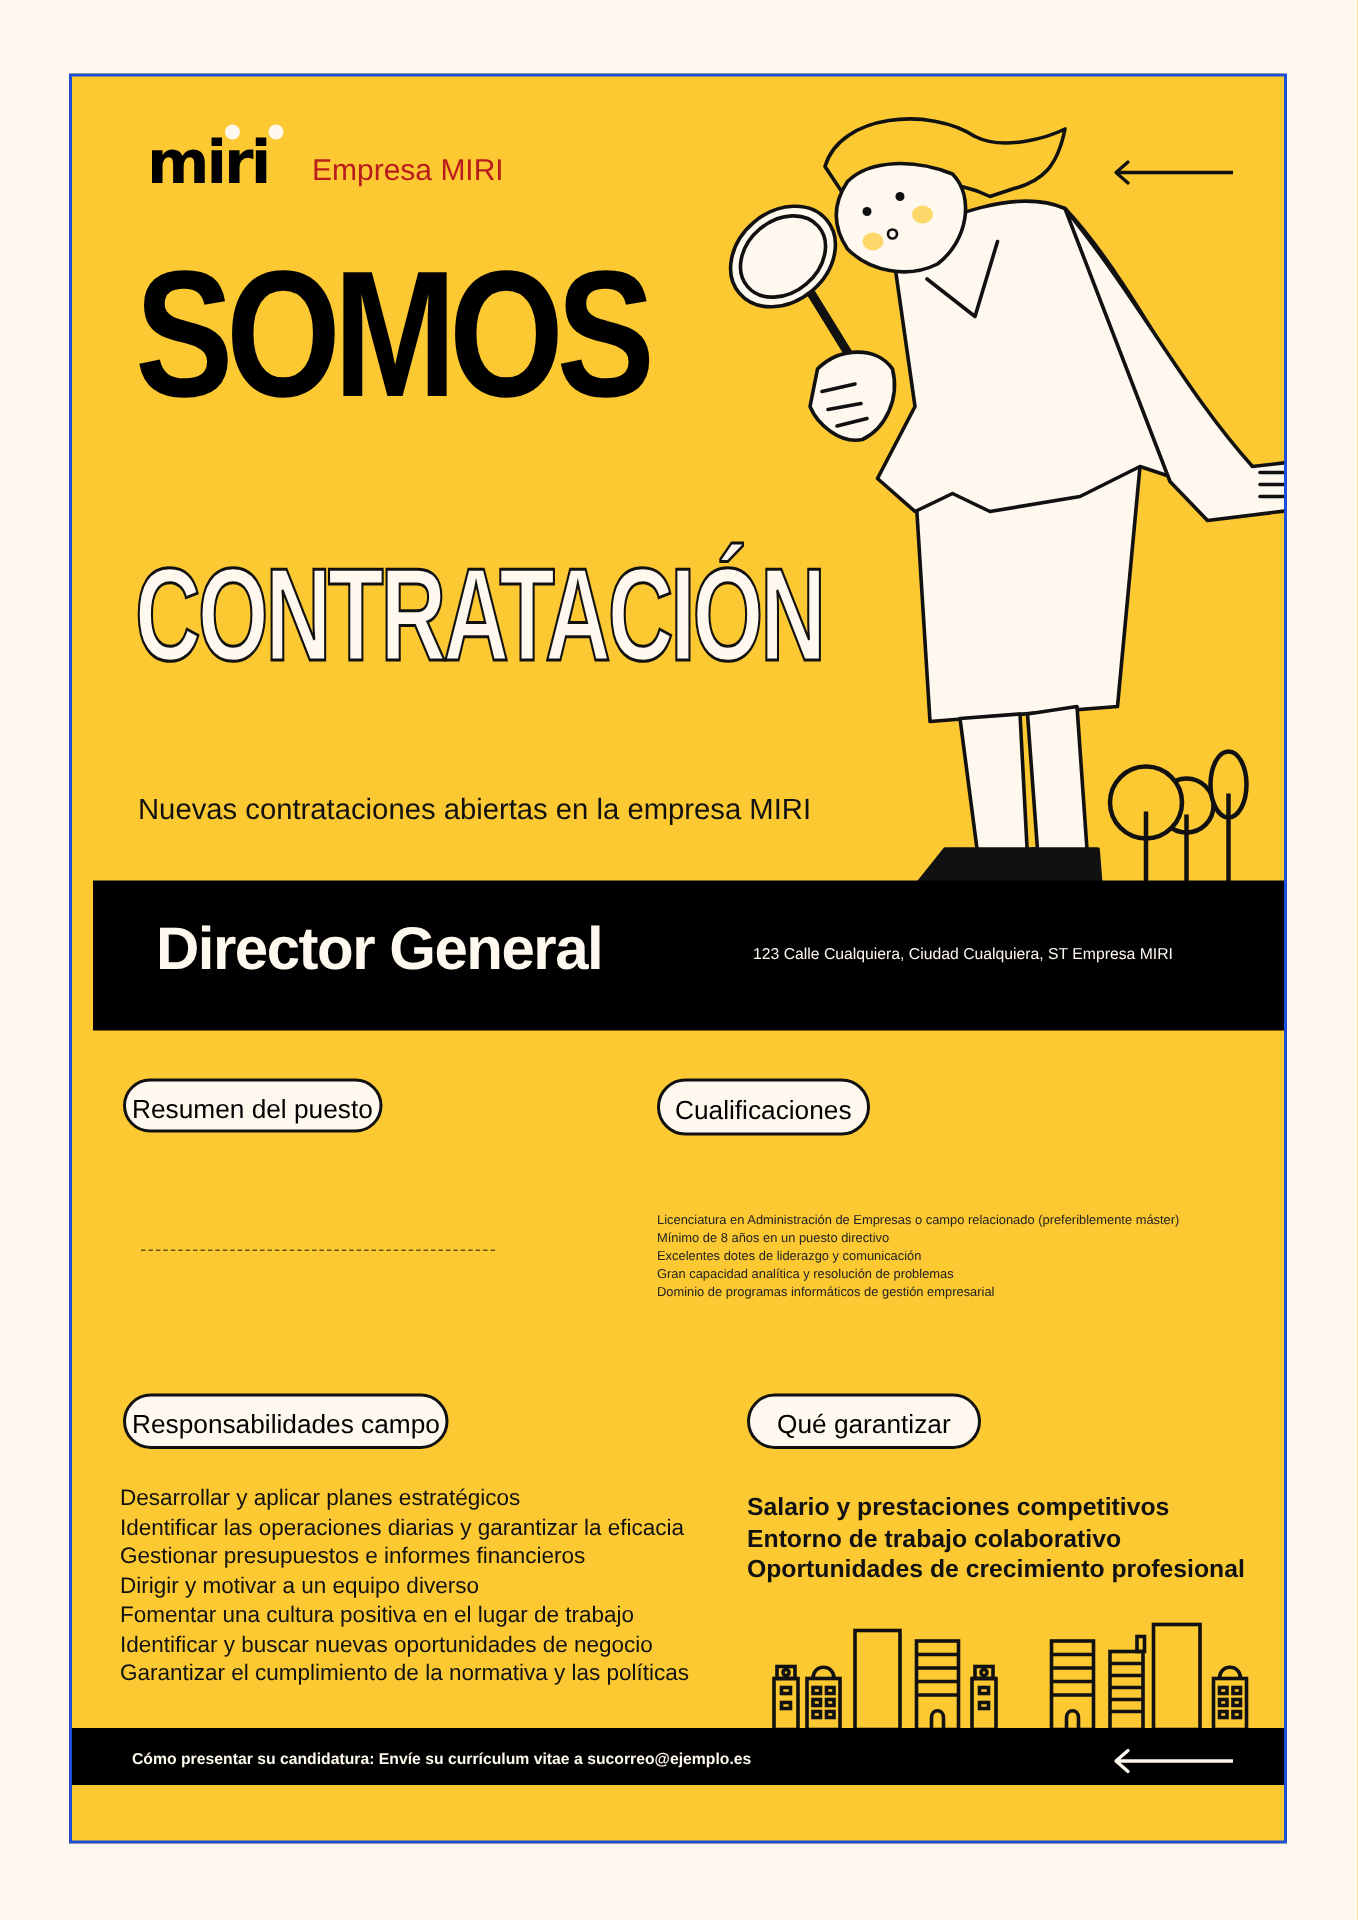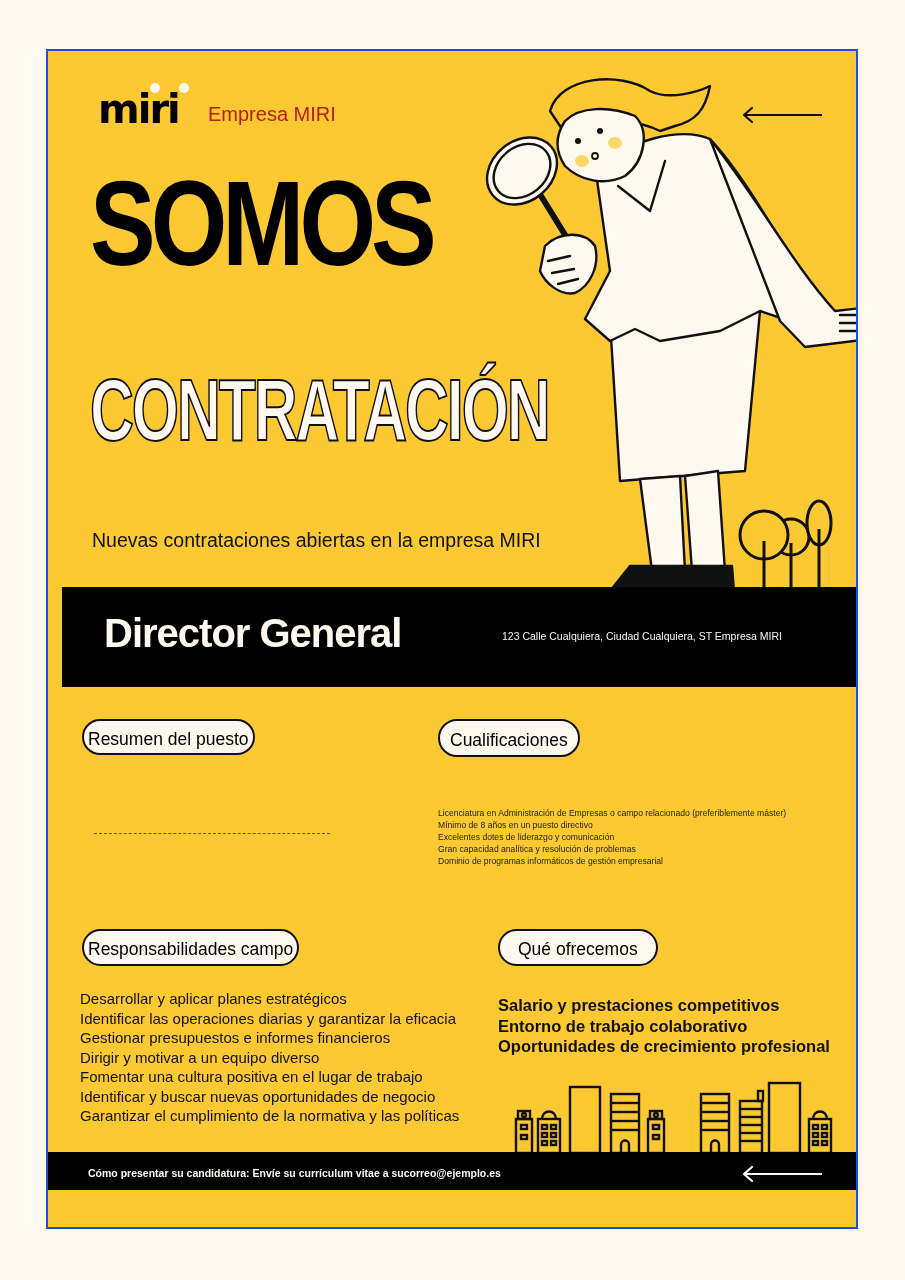--- a/index.html
+++ b/index.html
@@ -123,21 +123,21 @@
   </svg>
 
   <div class="black-band">
     <div class="job-title">Director General</div>
     <div class="address">123 Calle Cualquiera, Ciudad Cualquiera, ST  Empresa MIRI</div>
   </div>
 
   <div class="pill" style="left:34px;top:668px;padding:0 4px;">Resumen del puesto</div>
   <div class="pill" style="left:390px;top:668px;height:38px;line-height:38px;">Cualificaciones</div>
   <div class="pill" style="left:34px;top:878px;height:37px;line-height:37px;padding:0 4px;">Responsabilidades campo</div>
-  <div class="pill" style="left:450px;top:878px;height:37px;line-height:37px;padding:0 18px;">Qué ofrecemos</div>
+  <div class="pill" style="left:450px;top:878px;height:37px;line-height:37px;padding:0 18px;">Qué garantizar</div>
 
   <div class="dash-line"></div>
 
   <ul class="qual-list">
     <li>Licenciatura en Administración de Empresas o campo relacionado (preferiblemente máster)</li>
     <li>Mínimo de 8 años en un puesto directivo</li>
     <li>Excelentes dotes de liderazgo y comunicación</li>
     <li>Gran capacidad analítica y resolución de problemas</li>
     <li>Dominio de programas informáticos de gestión empresarial</li>
   </ul>

